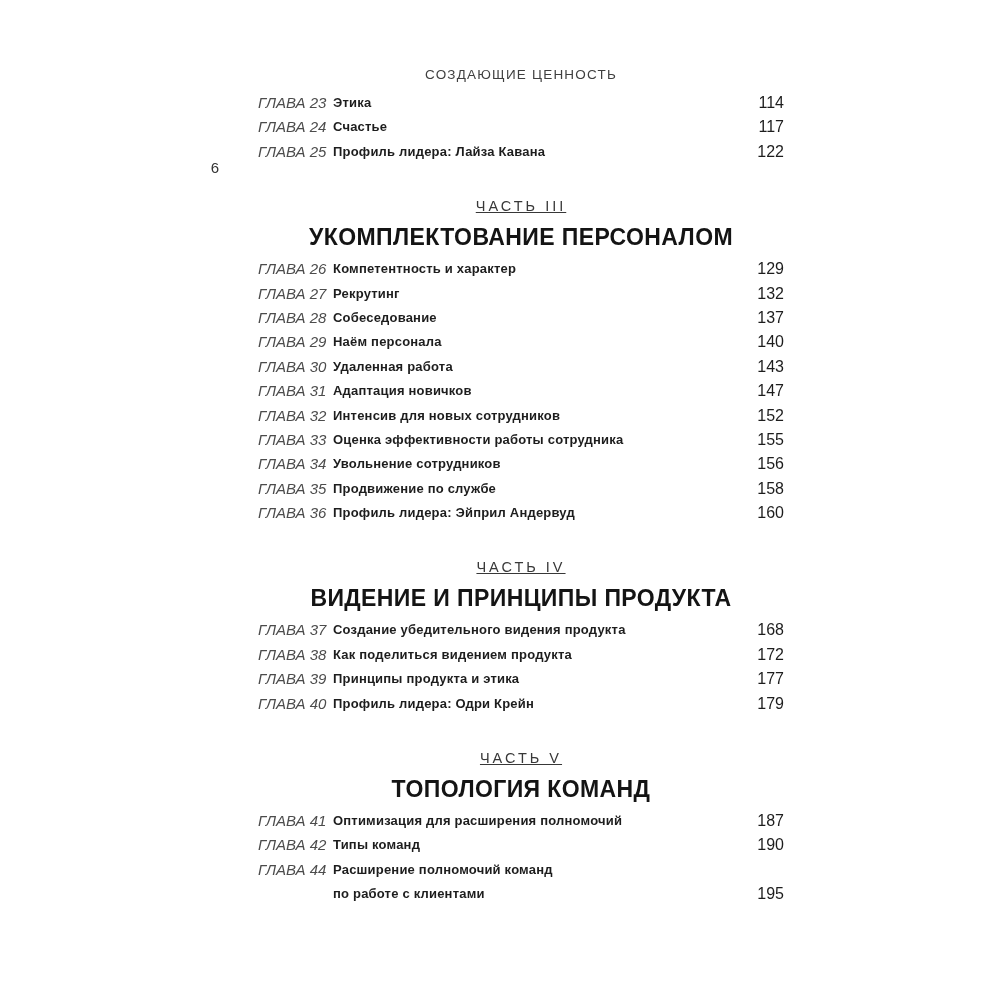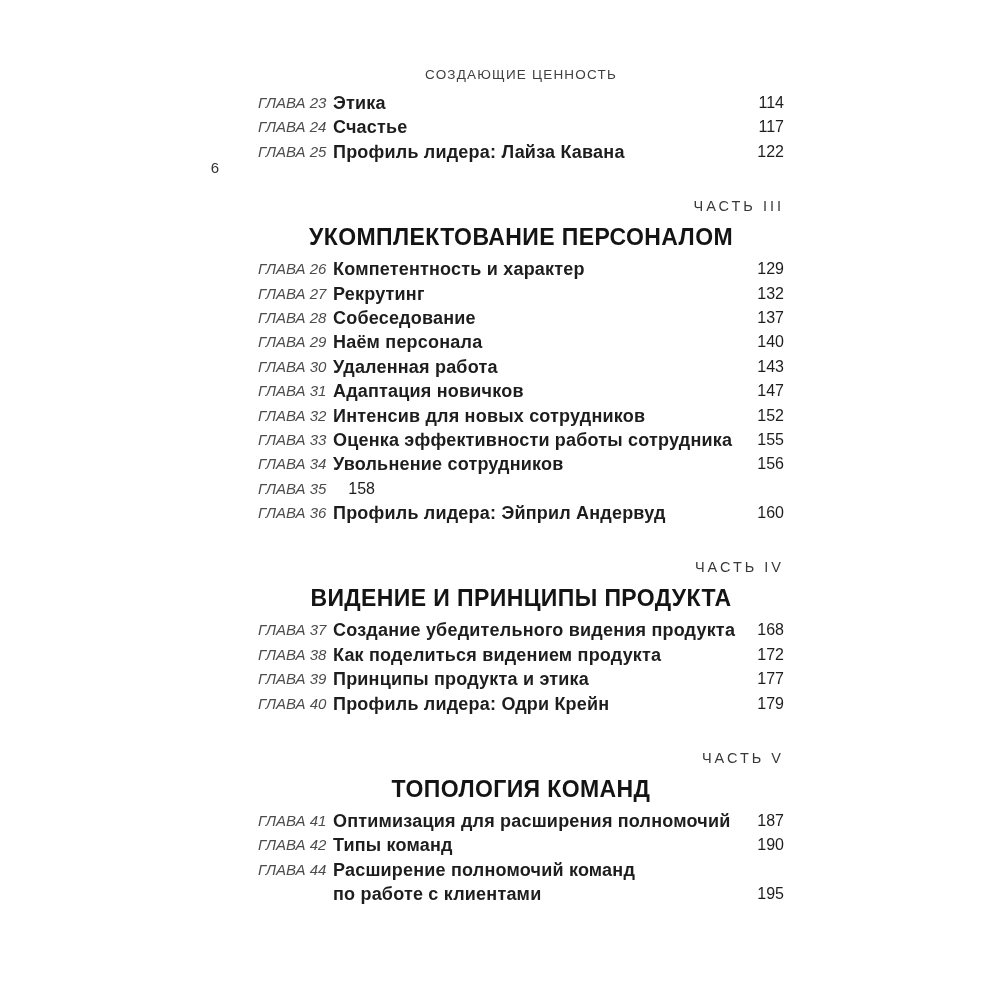--- a/index.html
+++ b/index.html
@@ -37,24 +37,25 @@
   .toc {
     position: absolute;
     left: 258px;
     top: 91px;
     width: 526px;
   }
   .part-label {
     margin-top: 30px;
     height: 24px;
     line-height: 24px;
-    text-align: right;
+    text-align: center;
     font-size: 14.5px;
     letter-spacing: 3px;
     color: #383838;
+    text-decoration: underline;
   }
   .part-title {
     margin-top: 3px;
     margin-bottom: 3px;
     height: 33px;
     line-height: 33px;
     text-align: center;
     font-size: 23px;
     font-weight: 700;
     letter-spacing: 0.4px;
@@ -69,21 +70,21 @@
   .chap {
     width: 75px;
     flex-shrink: 0;
     font-style: italic;
     font-size: 15px;
     color: #4c4c4c;
   }
   .title {
     flex: 1;
     font-weight: 700;
-    font-size: 18px;
+    font-size: 13px;
     letter-spacing: 0.2px;
     color: #1d1d1d;
     overflow: hidden;
   }
   .pg {
     width: 42px;
     flex-shrink: 0;
     text-align: right;
     font-weight: 400;
     font-size: 16px;
@@ -154,20 +155,21 @@
         <span class="title">Оценка эффективности работы сотрудника</span>
         <span class="pg">155</span>
       </div>
       <div class="row">
         <span class="chap">ГЛАВА 34</span>
         <span class="title">Увольнение сотрудников</span>
         <span class="pg">156</span>
       </div>
       <div class="row">
         <span class="chap">ГЛАВА 35</span>
+        <span class="title">Продвижение по службе</span>
         <span class="pg">158</span>
       </div>
       <div class="row">
         <span class="chap">ГЛАВА 36</span>
         <span class="title">Профиль лидера: Эйприл Андервуд</span>
         <span class="pg">160</span>
       </div>
       <div class="part-label">ЧАСТЬ IV</div>
       <div class="part-title">ВИДЕНИЕ И ПРИНЦИПЫ ПРОДУКТА</div>
       <div class="row">

